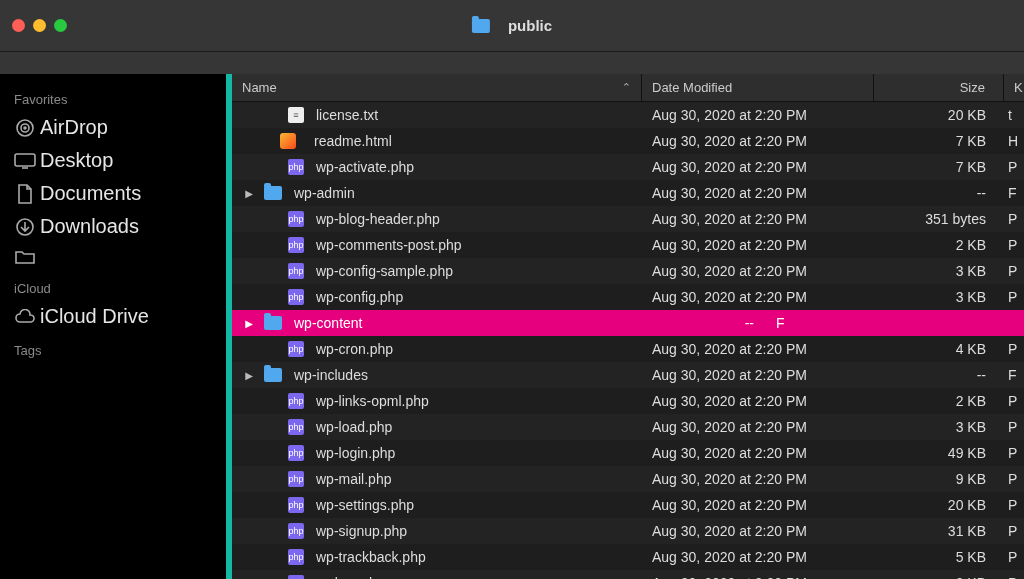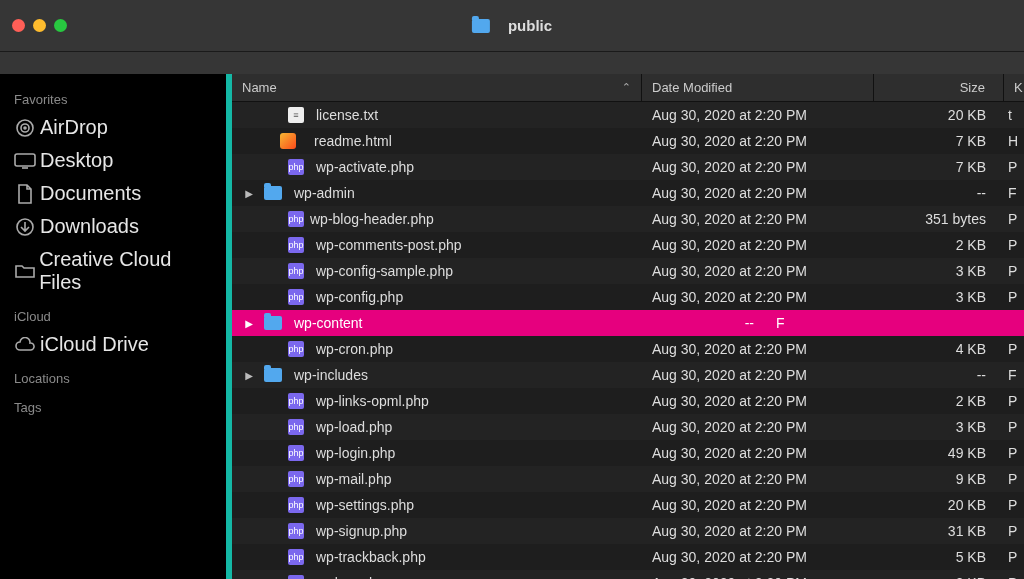--- a/index.html
+++ b/index.html
@@ -214,32 +214,30 @@
           </svg>
         </span>
         <span>Downloads</span>
       </div>
       <div class="sb-item">
         <span class="ic">
           <svg width="20" height="16" viewBox="0 0 20 16">
             <path d="M1 3 L1 14 L19 14 L19 5 L9 5 L7 3 Z"></path>
           </svg>
         </span>
-        <span>Creative Cloud Files</span>
       </div>
       <div class="sb-header">iCloud</div>
       <div class="sb-item">
         <span class="ic">
           <svg width="22" height="16" viewBox="0 0 22 16">
             <path d="M6 13 A4 4 0 0 1 6 5 A5 5 0 0 1 16 6 A3.5 3.5 0 0 1 17 13 Z"></path>
           </svg>
         </span>
         <span>iCloud Drive</span>
       </div>
-      <div class="sb-header">Locations</div>
       <div class="sb-header">Tags</div>
     </div>
 
   <div class="content">
     <div class="cols">
       <div class="col name">
           <span>Name</span>
           <span class="sort-caret">⌃</span>
         </div>
       <div class="col date">
@@ -294,21 +292,21 @@
           </div>
           <div class="c-date">Aug 30, 2020 at 2:20 PM</div>
           <div class="c-size">--</div>
           <div class="c-kind">F</div>
         </div>
         <div class="row">
           <div class="c-name">
             <span class="disclosure"></span>
             <span style="width: 14px;"></span>
             <span class="ficon ic-php" style="margin-left: 6px;">php</span>
-            <span style="margin-left: 0;">wp-blog-header.php</span>
+            <span style="margin-left: 6px;">wp-blog-header.php</span>
           </div>
           <div class="c-date">Aug 30, 2020 at 2:20 PM</div>
           <div class="c-size">351 bytes</div>
           <div class="c-kind">P</div>
         </div>
         <div class="row">
           <div class="c-name">
             <span class="disclosure"></span>
             <span style="width: 14px;"></span>
             <span class="ficon ic-php" style="margin-left: 6px;">php</span>

